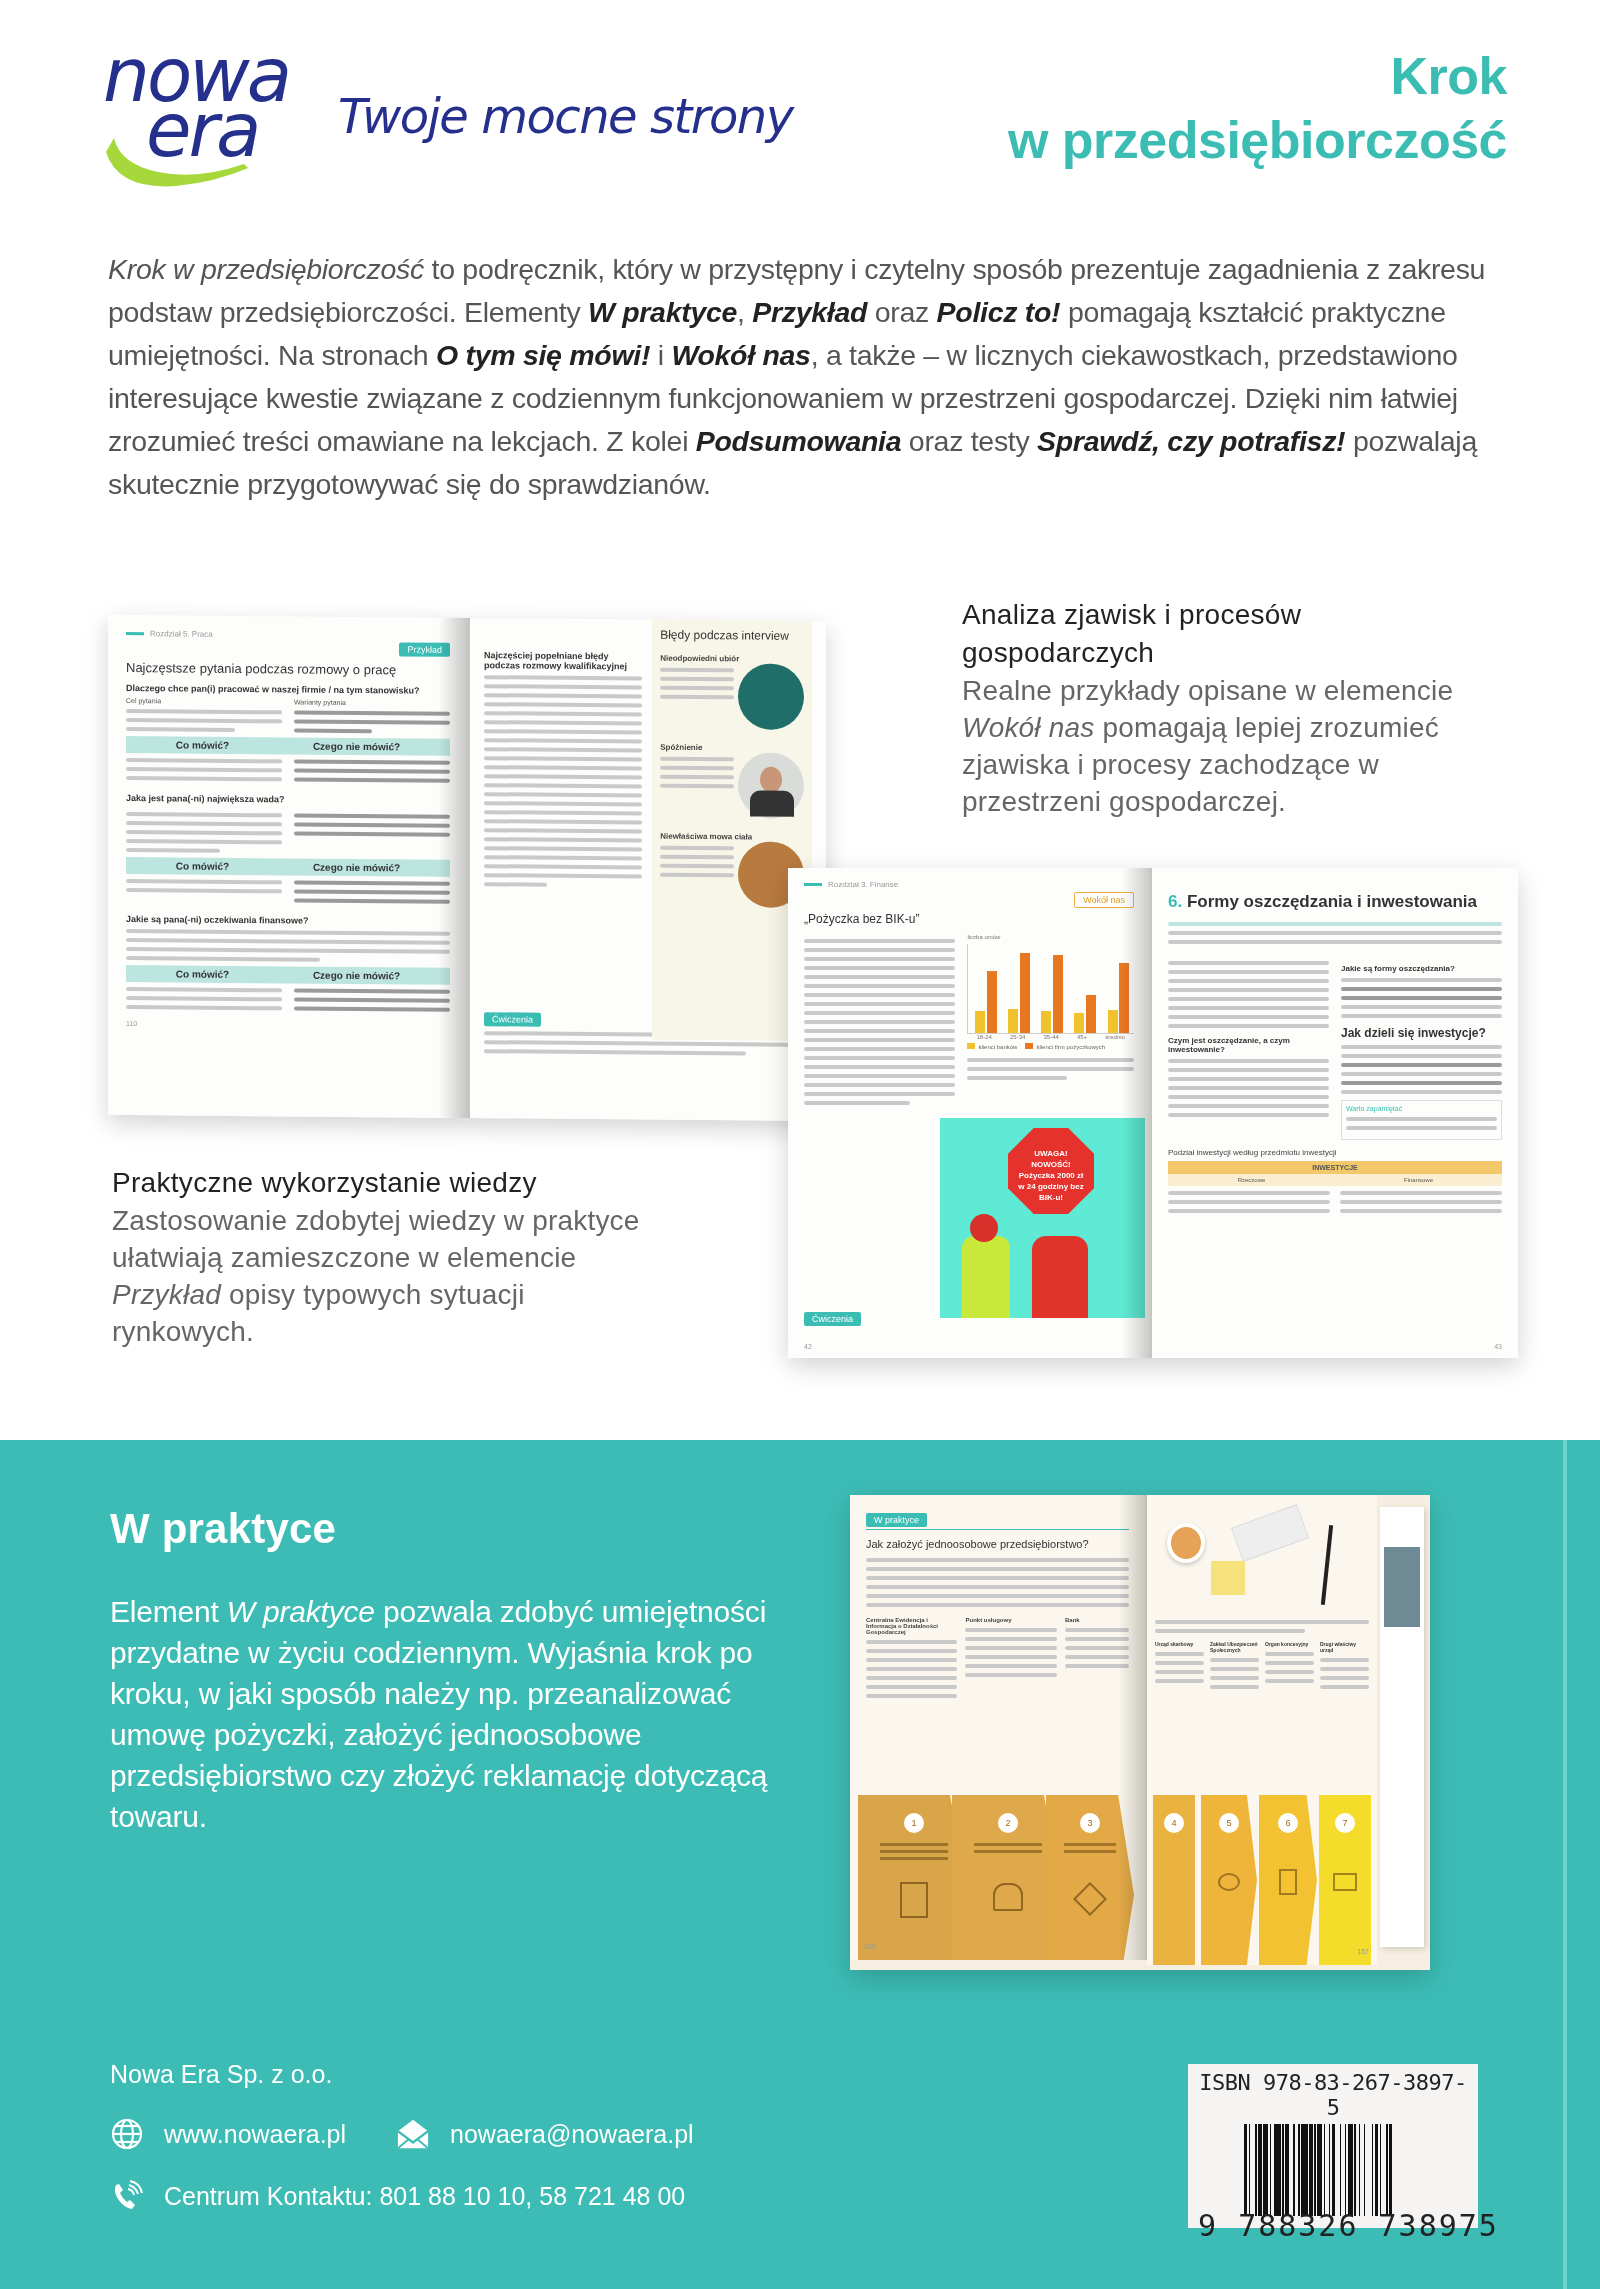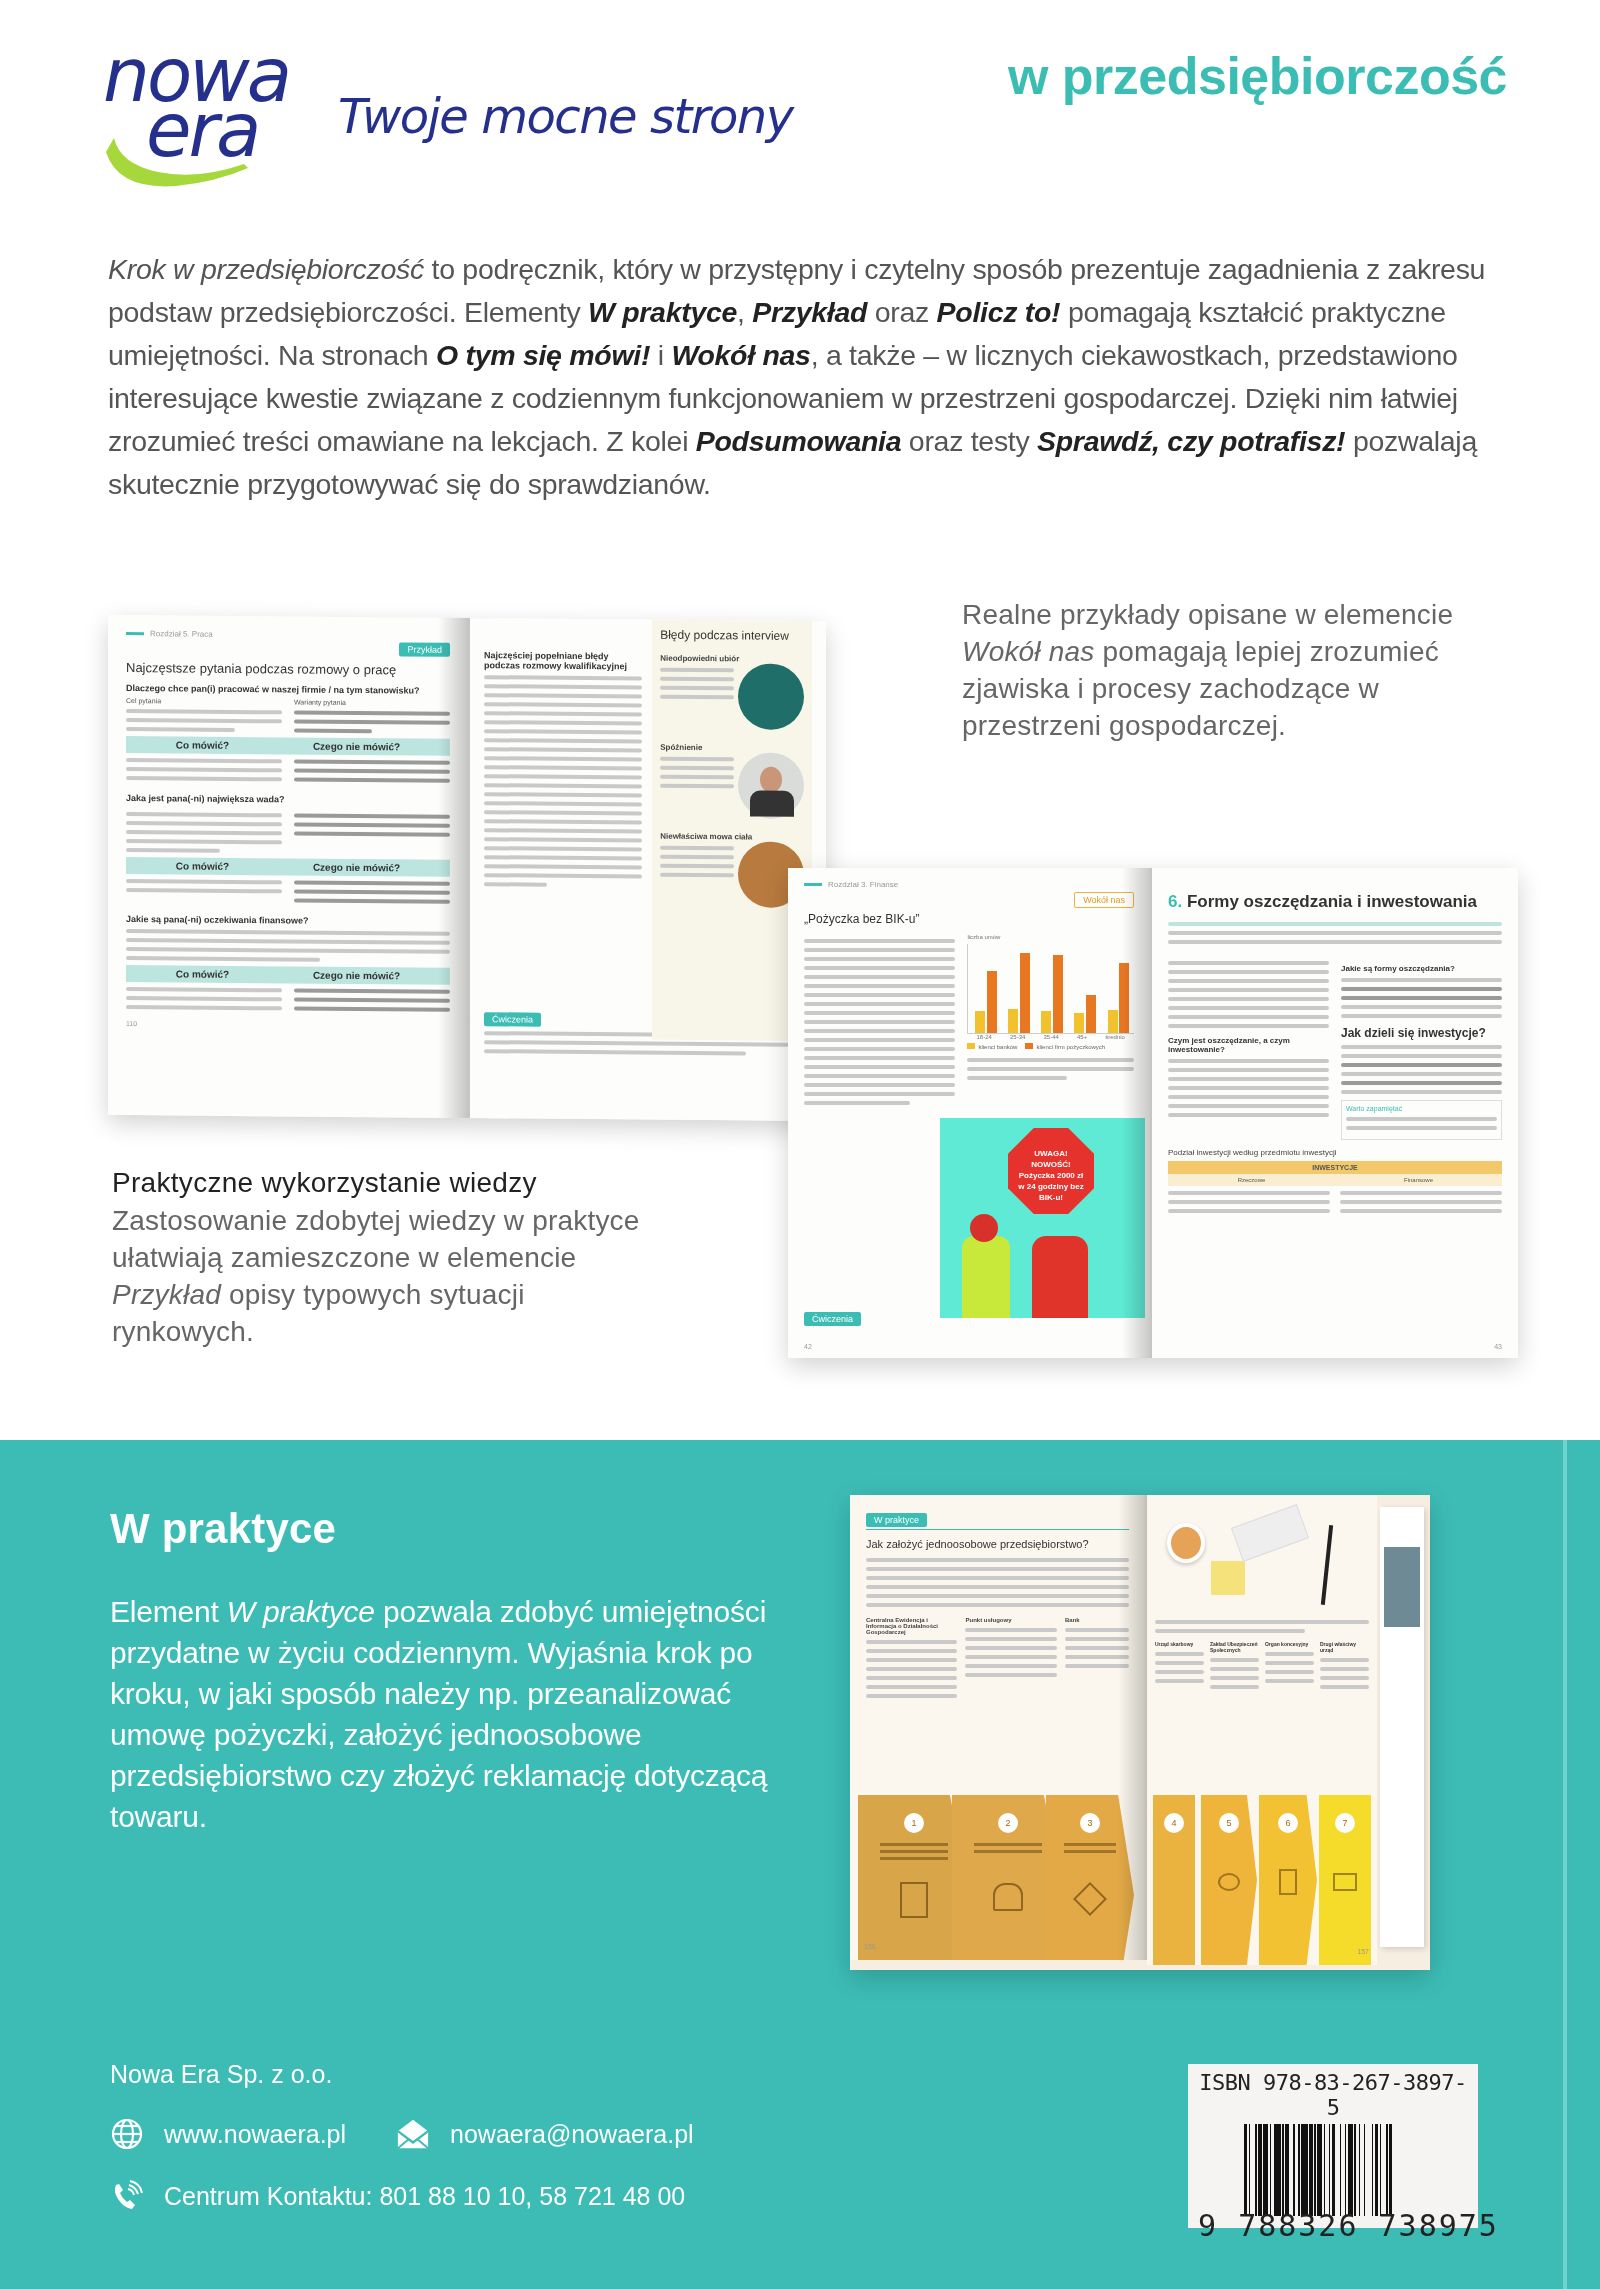--- a/index.html
+++ b/index.html
@@ -53,20 +53,21 @@
 
 <div class="abs logo">
   <svg width="210" height="150">
     <path d="M8 112 Q 20 150 78 146 Q 118 142 150 128 L 146 124 Q 100 140 60 132 Q 22 124 16 98 Z" fill="#a6d83c"></path>
   </svg>
   <span class="nowa">nowa</span>
   <span class="era">era</span>
 </div>
 <div class="abs tagline">Twoje mocne strony</div>
 <div class="abs title">
+  <div>Krok</div>
   <div>w przedsiębiorczość</div>
 </div>
 
 <p class="abs intro" id="intro"><i>Krok w przedsiębiorczość</i><span> to podręcznik, który w przystępny i czytelny sposób prezentuje zagadnienia z zakresu podstaw przedsiębiorczości. Elementy </span><b>W praktyce</b><span>, </span><b>Przykład</b><span> oraz </span><b>Policz to!</b><span> pomagają kształcić praktyczne umiejętności. Na stronach </span><b>O tym się mówi!</b><span> i </span><b>Wokół nas</b><span>, a także – w licznych ciekawostkach, przedstawiono interesujące kwestie związane z codziennym funkcjonowaniem w przestrzeni gospodarczej. Dzięki nim łatwiej zrozumieć treści omawiane na lekcjach. Z kolei </span><b>Podsumowania</b><span> oraz testy </span><b>Sprawdź, czy potrafisz!</b><span> pozwalają skutecznie przygotowywać się do sprawdzianów.</span></p>
 
 <div class="abs book" style="left:108px;top:618px;width:718px;height:500px;transform:skewY(0.5deg);">
   <div class="page" style="left:0;top:0;width:360px;height:500px;padding:14px 18px;">
     <div style="display:flex;align-items:center;gap:6px;font-size:8px;color:#999">
         <span style="width:18px;height:3px;background:#3bbdb4;display:inline-block"></span>
         <span>Rozdział 5. Praca</span>
@@ -222,20 +223,21 @@
             </div>
             <div style="width:66px;height:66px;border-radius:50%;background:#b87a3e"></div>
           </div>
       </div>
     </div>
     <div style="margin-top:-30px"><span class="tag">Ćwiczenia</span><div class="tx"></div><div class="tx"></div><div class="tx" style="width:80%"></div></div>
   </div>
 </div>
 
 <div class="abs feat feat1">
+  <h3><span>Analiza zjawisk i procesów</span><br><span>gospodarczych</span></h3>
   <p><span>Realne przykłady opisane w elemencie </span><i>Wokół nas</i><span> pomagają lepiej zrozumieć zjawiska i procesy zachodzące w przestrzeni gospodarczej.</span></p>
 </div>
 
 <div class="abs book" style="left:788px;top:868px;width:730px;height:490px;">
   <div class="page" style="left:0;top:0;width:362px;height:490px;padding:12px 16px;">
     <div style="display:flex;align-items:center;gap:6px;font-size:8px;color:#999">
         <span style="width:18px;height:3px;background:#3bbdb4;display:inline-block"></span>
         <span>Rozdział 3. Finanse</span>
       </div>
     <div style="text-align:right"><span class="tag" style="background:#fff;color:#e09a1e;border:1px solid #f0b040">Wokół nas</span></div>

